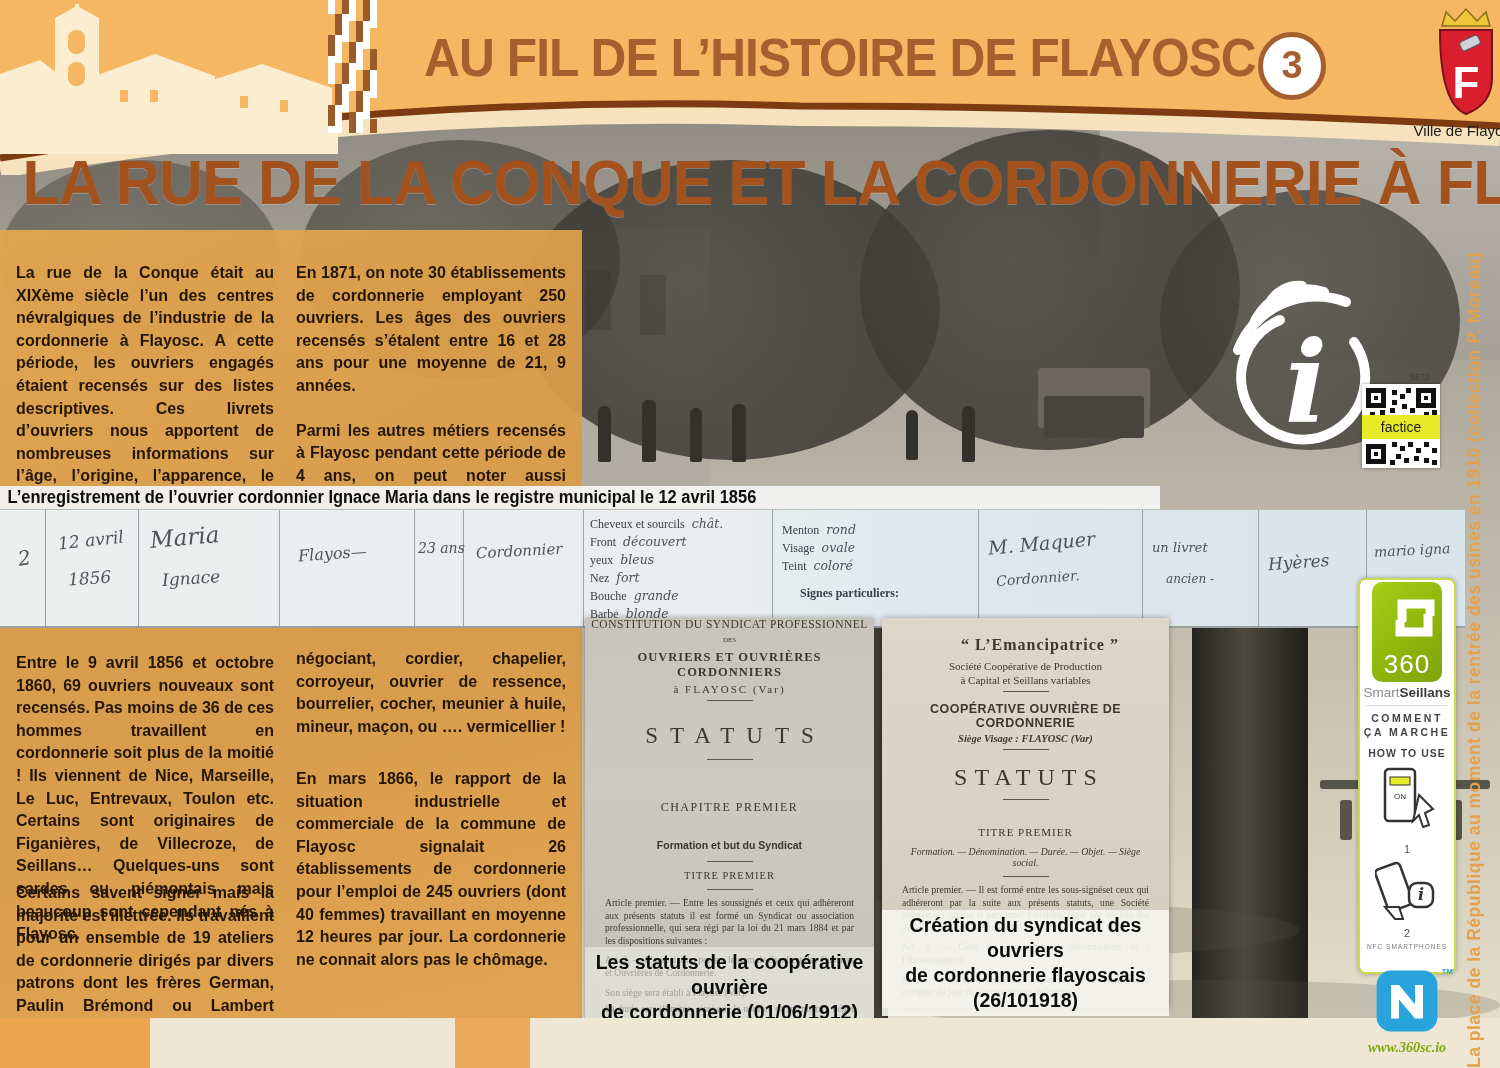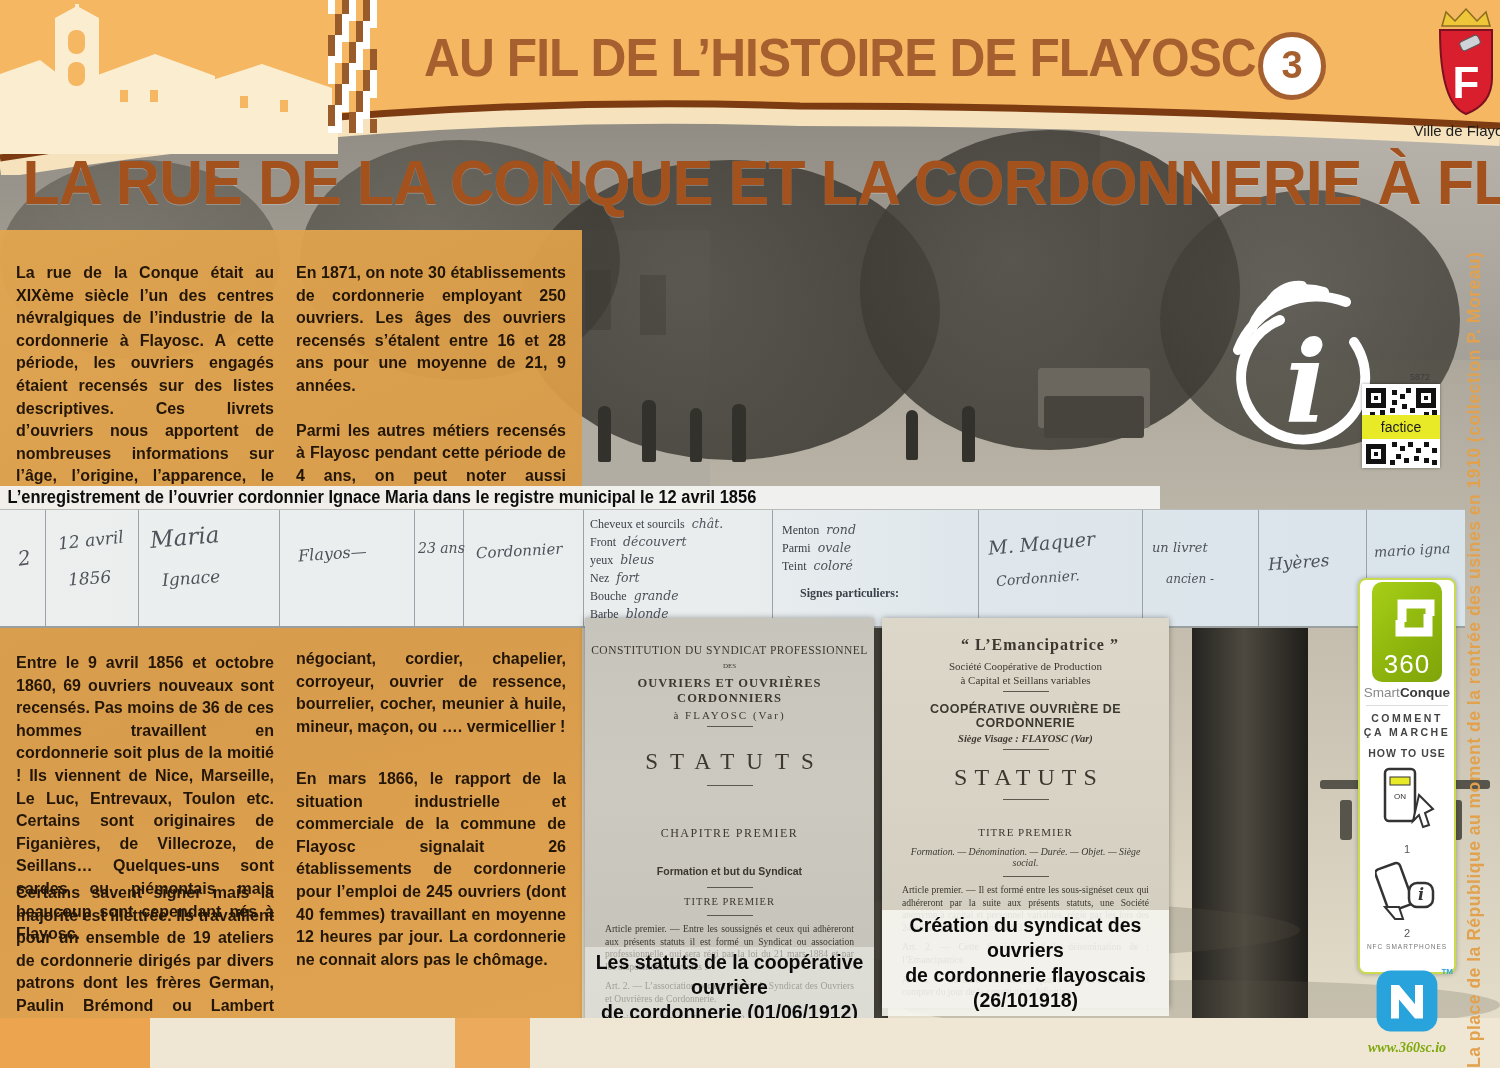--- a/index.html
+++ b/index.html
@@ -347,39 +347,39 @@
     <div class="hand" style="left:476px;top:32px;font-size:15px;transform:rotate(-3deg);">Cordonnier</div>
 
     <div class="feat-row" style="left:590px;top:4px;"><span class="printed">Cheveux et sourcils</span><span class="hand">chât.</span></div>
     <div class="feat-row" style="left:590px;top:22px;"><span class="printed">Front</span><span class="hand">découvert</span></div>
     <div class="feat-row" style="left:590px;top:40px;"><span class="printed">yeux</span><span class="hand">bleus</span></div>
     <div class="feat-row" style="left:590px;top:58px;"><span class="printed">Nez</span><span class="hand">fort</span></div>
     <div class="feat-row" style="left:590px;top:76px;"><span class="printed">Bouche</span><span class="hand">grande</span></div>
     <div class="feat-row" style="left:590px;top:94px;"><span class="printed">Barbe</span><span class="hand">blonde</span></div>
 
     <div class="feat-row" style="left:782px;top:10px;"><span class="printed">Menton</span><span class="hand">rond</span></div>
-    <div class="feat-row" style="left:782px;top:28px;"><span class="printed">Parmi</span><span class="hand">ovale</span></div>
+    <div class="feat-row" style="left:782px;top:28px;"><span class="printed">Visage</span><span class="hand">ovale</span></div>
     <div class="feat-row" style="left:782px;top:46px;"><span class="printed">Teint</span><span class="hand">coloré</span></div>
     <div class="printed" style="left:800px;top:76px;font-weight:bold;">Signes particuliers:</div>
 
     <div class="hand" style="left:988px;top:22px;font-size:19px;transform:rotate(-5deg);">M. Maquer</div>
     <div class="hand" style="left:996px;top:60px;font-size:14px;transform:rotate(-4deg);">Cordonnier.</div>
     <div class="hand" style="left:1152px;top:30px;font-size:13px;">un livret</div>
     <div class="hand" style="left:1166px;top:62px;font-size:12px;">ancien -</div>
     <div class="hand" style="left:1268px;top:42px;font-size:17px;transform:rotate(-4deg);">Hyères</div>
     <div class="hand" style="left:1374px;top:32px;font-size:14px;transform:rotate(-3deg);">mario igna</div>
   </div>
 
   <div id="col1-bot" class="abs copy">Entre le 9 avril 1856 et octobre 1860, 69 ouvriers nouveaux sont recensés. Pas moins de 36 de ces hommes travaillent en cordonnerie soit plus de la moitié ! Ils viennent de Nice, Marseille, Le Luc, Entrevaux, Toulon etc. Certains sont originaires de Figanières, de Villecroze, de Seillans… Quelques-uns sont sardes ou piémontais mais beaucoup sont cependant nés à Flayosc.</div>
   <div id="col1-bot2" class="abs copy">Certains savent signer mais la majorité est illettrée. Ils travaillent pour un ensemble de 19 ateliers de cordonnerie dirigés par divers patrons dont les frères German, Paulin Brémond ou Lambert Vallagnosc.</div>
   <div id="col2-bot" class="abs copy">négociant, cordier, chapelier, corroyeur, ouvrier de ressence, bourrelier, cocher, meunier à huile, mineur, maçon, ou …. vermicellier !</div>
   <div id="col2-bot2" class="abs copy">En mars 1866, le rapport de la situation industrielle et commerciale de la commune de Flayosc signalait 26 établissements de cordonnerie pour l’emploi de 245 ouvriers (dont 40 femmes) travaillant en moyenne 12 heures par jour. La cordonnerie ne connait alors pas le chômage.</div>
 
   <div id="doc1" class="abs docpage">
-    <div style="margin-top:26px;font-size:11.5px;letter-spacing:.5px;">CONSTITUTION DU SYNDICAT PROFESSIONNEL</div>
+    <div style="font-size:11.5px;letter-spacing:.5px;">CONSTITUTION DU SYNDICAT PROFESSIONNEL</div>
     <div style="font-size:7px;margin-top:6px;">DES</div>
     <div style="font-size:12.5px;letter-spacing:1px;margin-top:6px;font-weight:bold;">OUVRIERS ET OUVRIÈRES CORDONNIERS</div>
     <div style="font-size:11px;letter-spacing:2px;margin-top:3px;">à FLAYOSC (Var)</div>
     <div class="docrule"></div>
     <div style="font-size:23px;letter-spacing:12px;margin-top:22px;text-indent:12px;">STATUTS</div>
     <div class="docrule" style="margin-top:10px;"></div>
     <div style="font-size:12px;letter-spacing:1.5px;margin-top:40px;">CHAPITRE PREMIER</div>
     <div style="font-size:10.5px;font-weight:bold;margin-top:24px;font-family:'Liberation Sans',sans-serif;">Formation et but du Syndicat</div>
     <div class="docrule" style="margin-top:10px;"></div>
     <div style="font-size:10.5px;letter-spacing:1px;margin-top:8px;">TITRE PREMIER</div>
@@ -476,21 +476,21 @@
   <div id="sc-panel" class="abs">
     <div id="sc-green">
       <svg width="86" height="72" viewBox="0 0 86 72">
         <g stroke="#ffffff" stroke-width="9" fill="none">
           <path d="M30,40 L30,22 L58,22 L58,34"></path>
           <path d="M56,32 L56,50 L28,50 L28,38"></path>
         </g>
       </svg>
       <div id="sc-360">360</div>
     </div>
-    <div id="sc-name"><span>Smart</span><b>Conque</b></div>
+    <div id="sc-name"><span>Smart</span><b>Seillans</b></div>
     <div id="sc-divider"></div>
     <div class="sc-how"><span>COMMENT</span><br><span>ÇA  MARCHE</span></div>
     <div class="sc-how2">HOW TO USE</div>
     <svg width="64" height="74" viewBox="0 0 64 74" style="margin-top:6px;">
       <rect x="10" y="4" width="30" height="52" rx="4" fill="#fff" stroke="#333" stroke-width="2.5"></rect>
       <rect x="15" y="12" width="20" height="8" fill="#e8ea28" stroke="#333" stroke-width="1"></rect>
       <text x="25" y="34" text-anchor="middle" font-size="8" font-family="Liberation Sans,sans-serif" fill="#333">ON</text>
       <path d="M44,30 L58,44 L50,48 L54,60 L48,62 L44,50 L38,56 Z" fill="#fff" stroke="#333" stroke-width="2"></path>
     </svg>
     <div class="stepnum">1</div>

